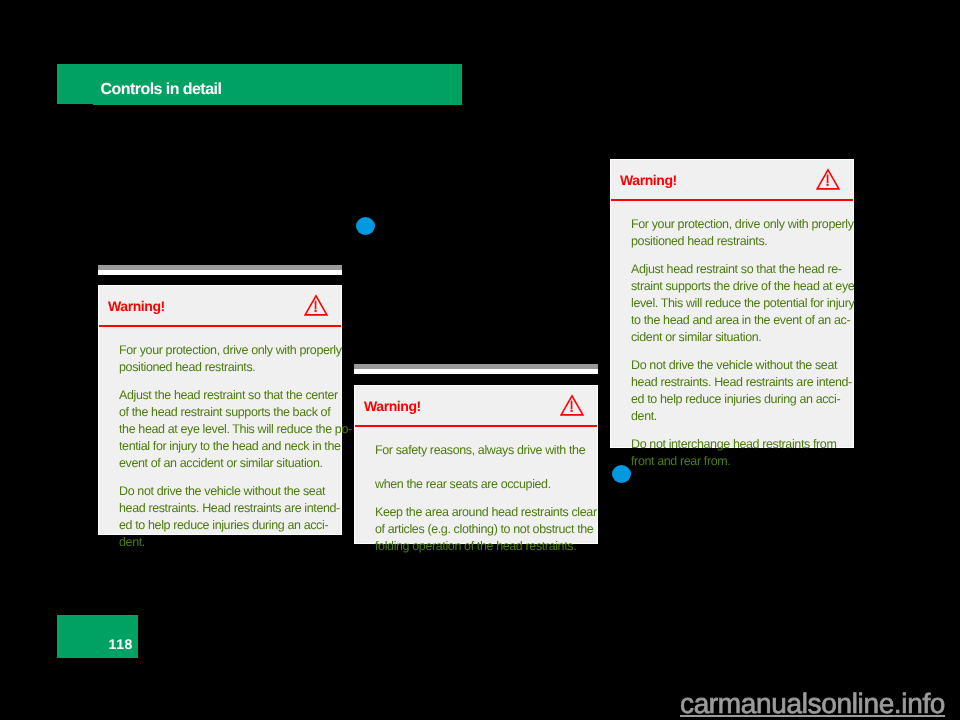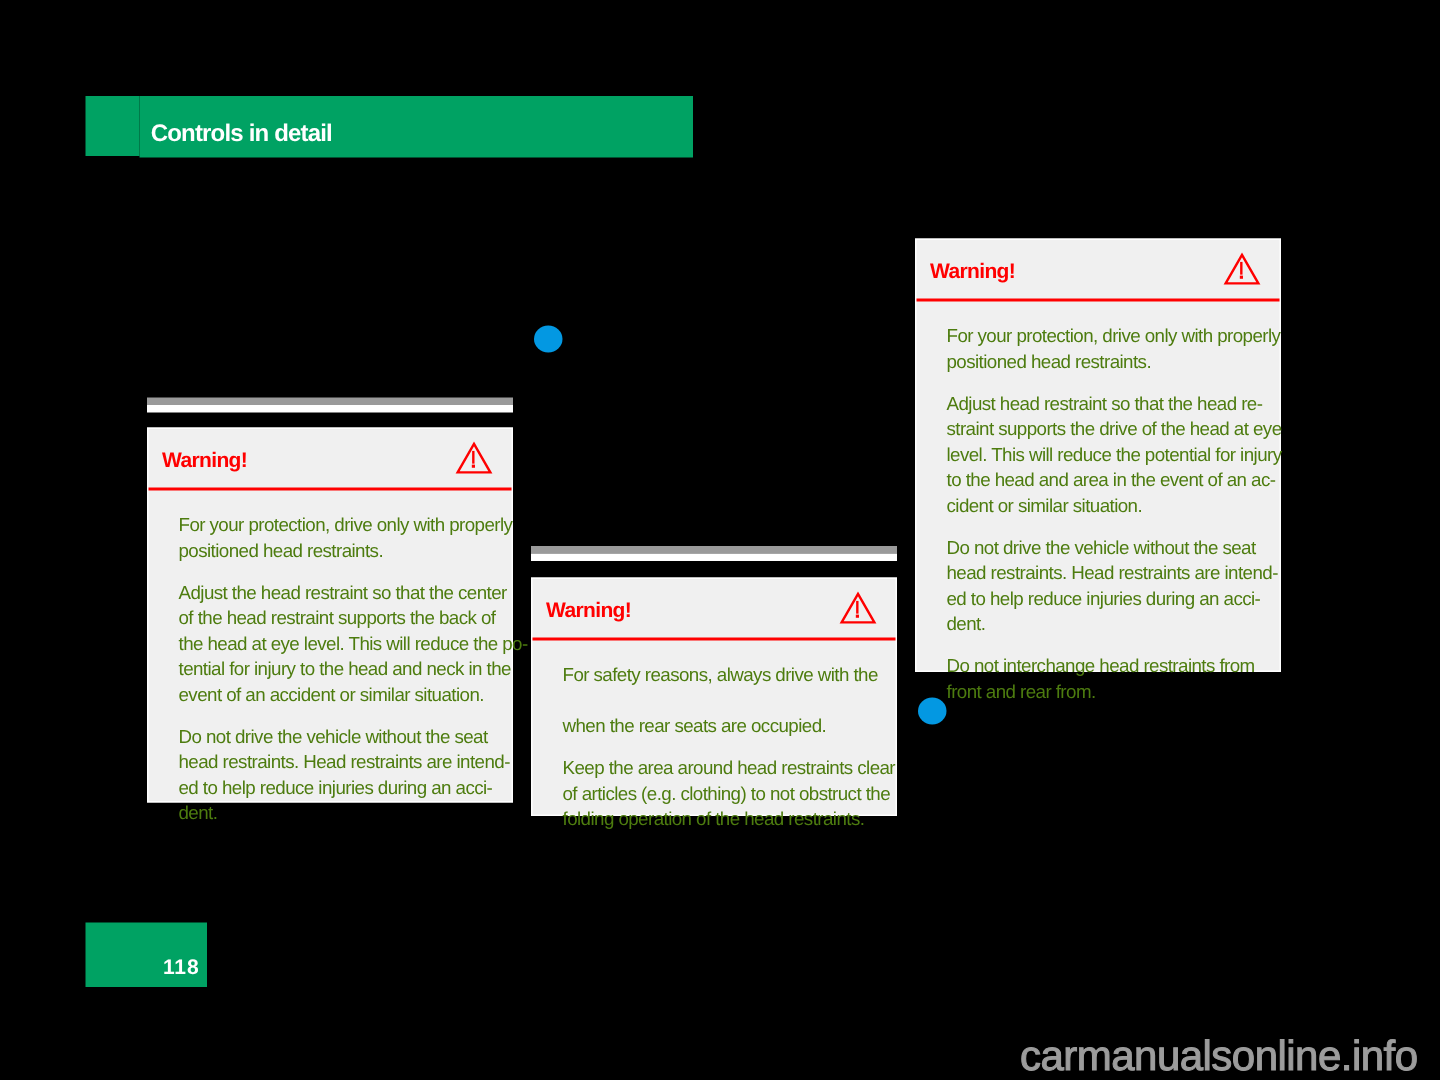--- a/index.html
+++ b/index.html
@@ -22,21 +22,21 @@
   .warnrule{position:absolute;left:0;top:39.2px;width:100%;height:2px;background:#ff0000;}
   .warnbody{position:absolute;left:0;top:45.2px;width:100%;box-sizing:border-box;padding:0 9px;}
   .warnbody p{margin:11px;color:#4d7c0f;font-size:12.5px;line-height:17px;letter-spacing:-0.38px;white-space:nowrap;}
   .warnbody p+p{margin-top:5.2px;}
 
   .bullet{position:absolute;border-radius:50%;background:#0398e2;}
 
   .pagenum-box{position:absolute;left:57px;top:615px;width:81px;height:43px;background:#00a263;}
   .pagenum{position:absolute;right:5px;top:4px;color:#ffffff;font-size:14px;font-weight:bold;letter-spacing:0.6px;line-height:19px;margin-top:16px;}
 
-  .watermark{position:absolute;left:680px;top:690px;color:#9c9c9c;font-size:28px;letter-spacing:-0.35px;line-height:28px;white-space:nowrap;-webkit-text-stroke:0.7px #9c9c9c;}
+  .watermark{position:absolute;left:680px;top:690px;color:#9c9c9c;font-size:28px;letter-spacing:-0.35px;line-height:28px;white-space:nowrap;text-decoration:underline;-webkit-text-stroke:0.7px #9c9c9c;}
 </style>
 </head>
 <body>
 
 <div class="page">
 
   <div class="chapter-tab"></div>
   <div class="chapter-bar"></div>
   <div class="chapter-title">Controls in detail</div>
 

